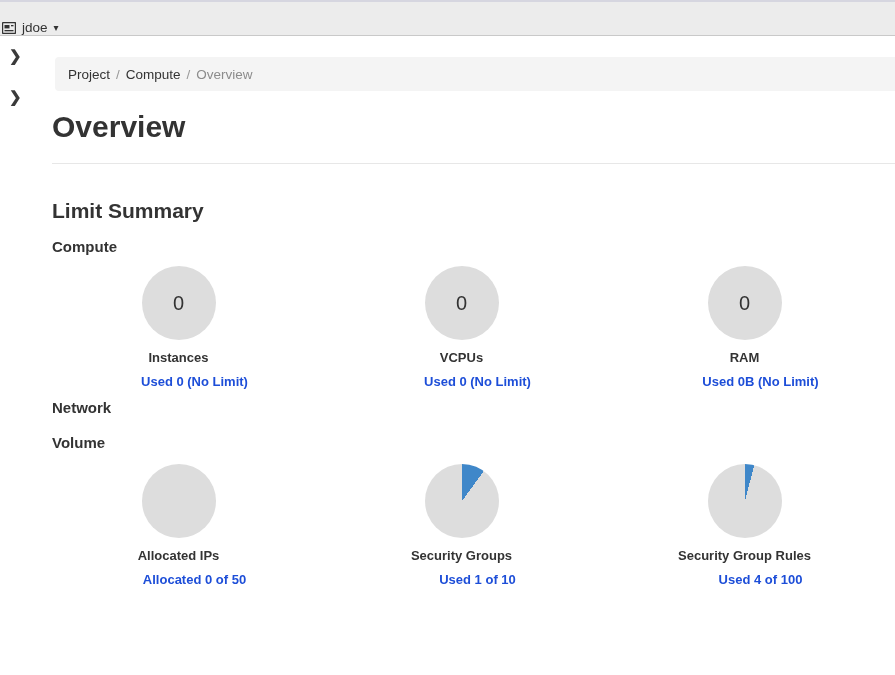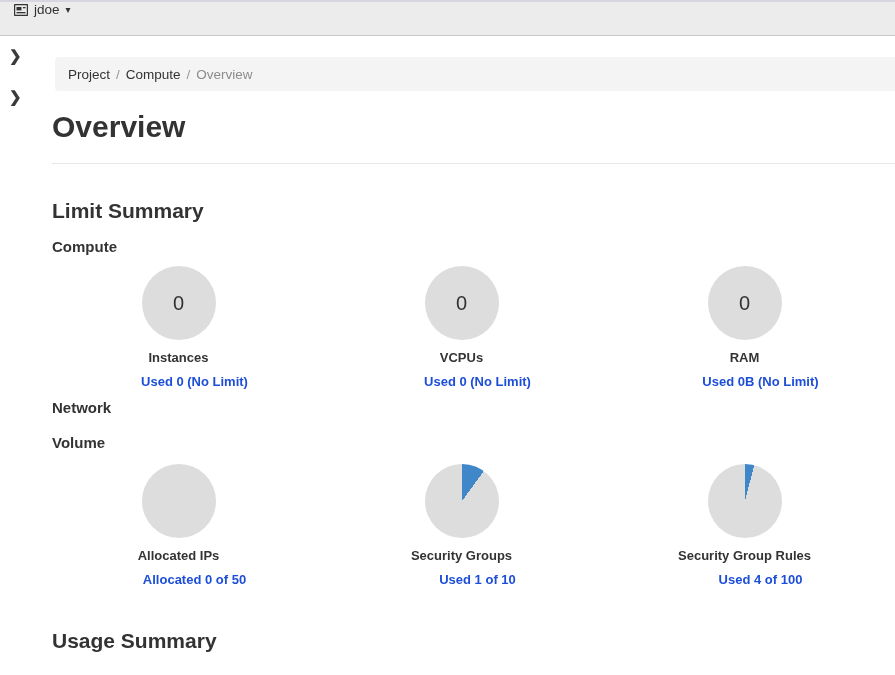--- a/index.html
+++ b/index.html
@@ -13,22 +13,22 @@
     position: relative;
   }
 
   
   .topbar {
     height: 36px;
     background: #ececec;
     border-top: 2px solid #d6d6e0;
     border-bottom: 1px solid #c9c9c9;
     display: flex;
-    align-items: flex-start;
-    padding-left: 14px;
+    align-items: flex-end;
+    padding-left: 2px;
     gap: 6px;
   }
   .topbar .user-menu {
     display: flex;
     align-items: center;
     gap: 6px;
     cursor: pointer;
     font-size: 13.5px;
     color: #333;
   }
@@ -224,15 +224,14 @@
     </div>
     <div class="chart-cell">
       <div class="pie" style="background: conic-gradient(rgb(63, 135, 201) 0deg, rgb(63, 135, 201) 14.4deg, rgb(221, 221, 221) 14.4deg, rgb(221, 221, 221) 360deg);">
         <span class="pie-value"></span>
       </div>
       <div class="chart-label">Security Group Rules</div>
       <div class="chart-caption">Used 4 of 100</div>
     </div>
   </div>
 
-  <h2 class="section-title usage">Usage Summary</h2>
 
 </div>
 
 </body></html>

